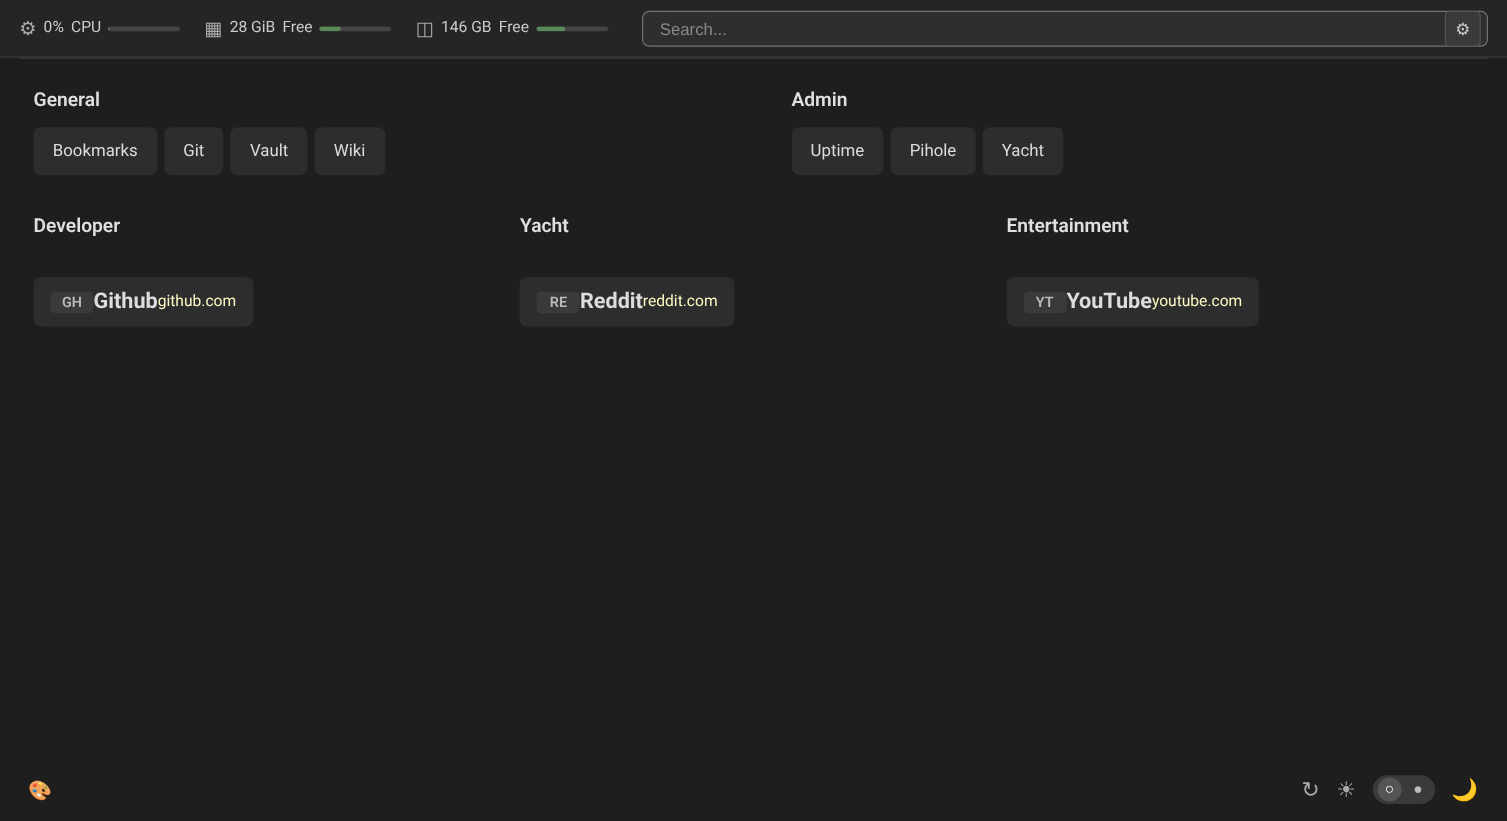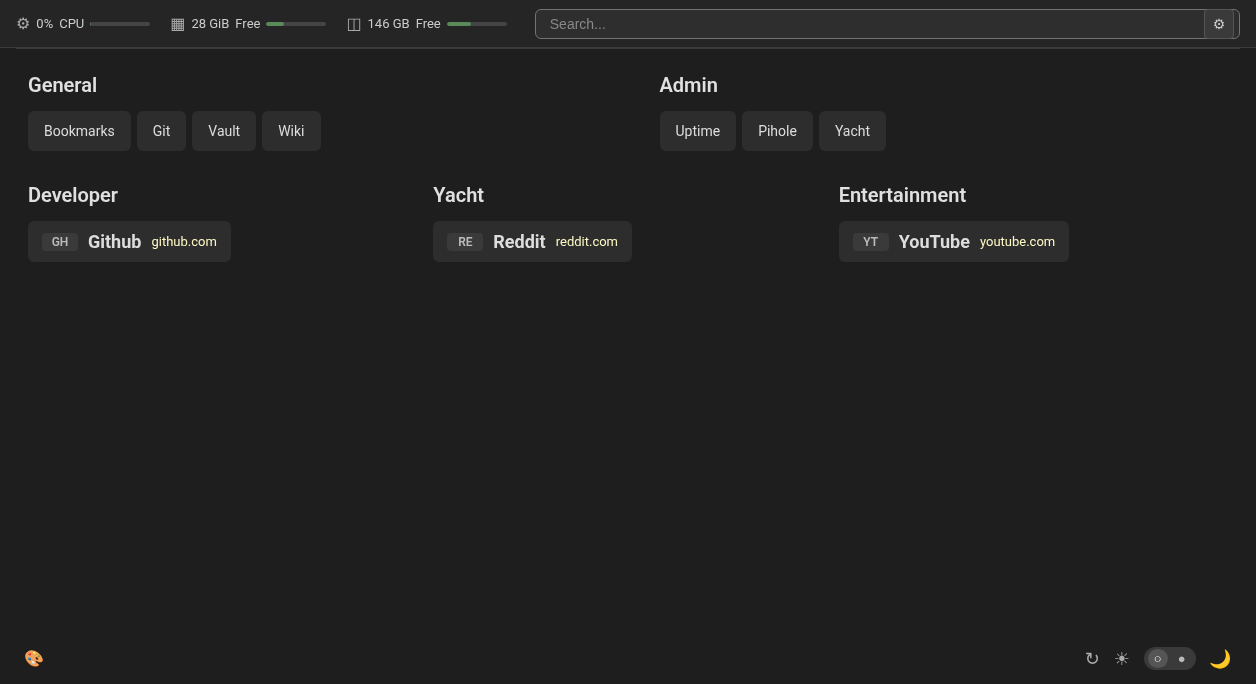--- a/index.html
+++ b/index.html
@@ -94,21 +94,21 @@
       font-size: 14px;
     }
 
     .divider {
       height: 1px;
       background: #3a3a3a;
       margin: 0 16px;
     }
 
     .section-title {
-      font-size: 20px;
+      font-size: 16px;
       font-weight: 600;
       color: #e0e0e0;
       margin-bottom: 14px;
     }
 
     .card-list {
       display: flex;
       flex-direction: row;
       gap: 6px;
     }
@@ -152,21 +152,21 @@
 
     .bookmark-row {
       display: flex;
       align-items: center;
       background: #2d2d2d;
       border-radius: 6px;
       padding: 10px 14px;
       font-size: 14px;
       color: #ddd;
       cursor: pointer;
-      gap: 10px;
+      margin-top: 20px;
     }
 
     .bookmark-badge {
       background: #3a3a3a;
       border-radius: 4px;
       padding: 2px 8px;
       font-size: 12px;
       font-weight: 600;
       color: #bbb;
       min-width: 36px;

